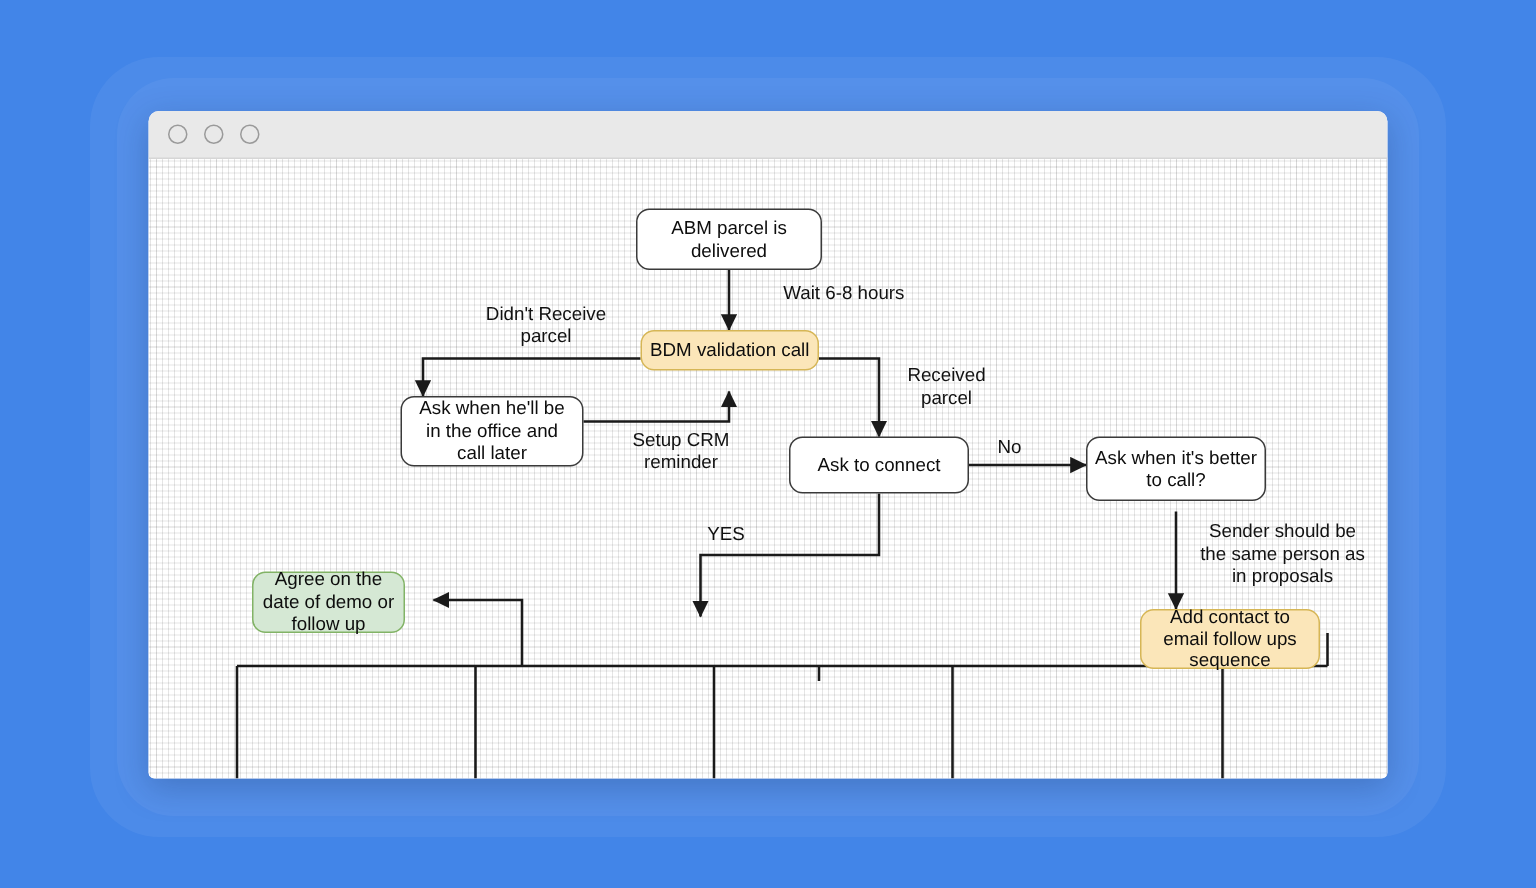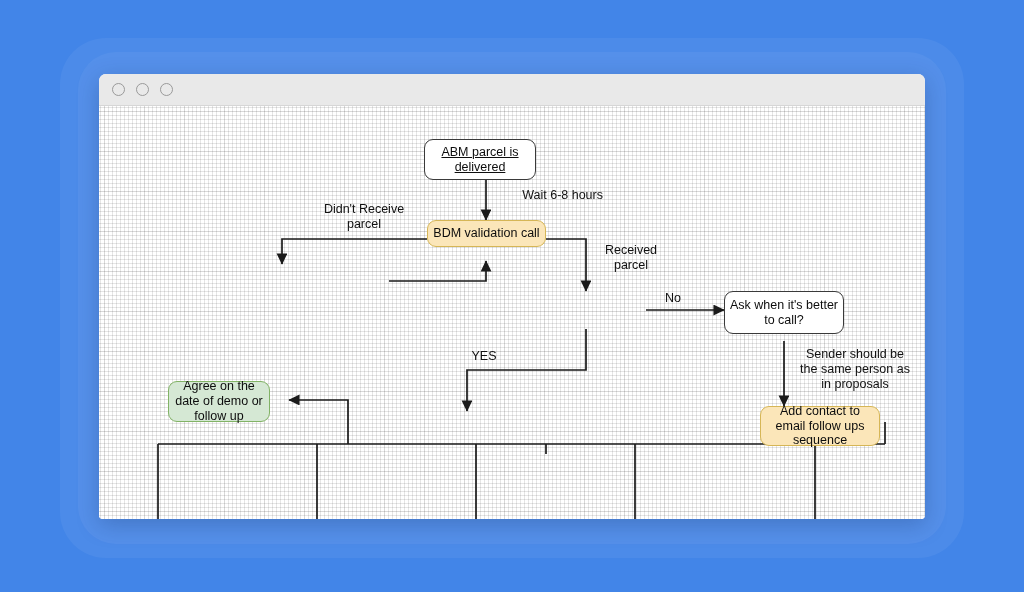--- a/index.html
+++ b/index.html
@@ -178,38 +178,42 @@
         <path d="M59,338 L786,338"></path>
 
         <path d="M447,338 L447,338"></path>
 
         <path d="M786,338 L786,316"></path>
 
         <path d="M447,348 L447,338"></path>
       </g>
     </svg>
 
-    <div class="node plain" style="left:325px; top:33px; width:112px; height:41px;text-decoration:underline;">ABM parcel is delivered</div>
+    <div class="node plain" style="left:325px; top:33px; width:124px; height:41px;">ABM parcel is delivered</div>
 
     <div class="node yellow" style="left:328px; top:114px; width:119px; height:27px;">BDM validation call</div>
 
-
+    <div class="node plain" style="left:168px; top:158px; width:122px; height:47px;">Ask when he'll be in the office and call later</div>
+
+    <div class="node plain" style="left:427px; top:185px; width:120px; height:38px;">Ask to connect</div>
 
     <div class="node plain" style="left:625px; top:185px; width:120px; height:43px;text-align:center;">Ask when it's better to call?</div>
 
     <div class="node yellow" style="left:625px; top:300px; width:120px; height:40px;margin-left:36px;">Add contact to email follow ups sequence</div>
 
     <div class="node green" style="left:69px; top:275px; width:102px; height:41px;">Agree on the date of demo or follow up</div>
 
 
     <div class="elabel" style="left:394px; top:82px; width:110px; text-align:right;">Wait 6-8 hours</div>
 
     <div class="elabel" style="left:205px; top:96px; width:120px;">Didn't Receive
 parcel</div>
 
+    <div class="elabel" style="left:300px; top:180px; width:110px;">Setup CRM
+reminder</div>
 
     <div class="elabel" style="left:492px; top:137px; width:80px;">Received
 parcel</div>
 
     <div class="elabel" style="left:556px; top:185px; width:36px;">No</div>
 
     <div class="elabel" style="left:692px; top:241px; width:128px;">Sender should be
 the same person as
 in proposals</div>
 

